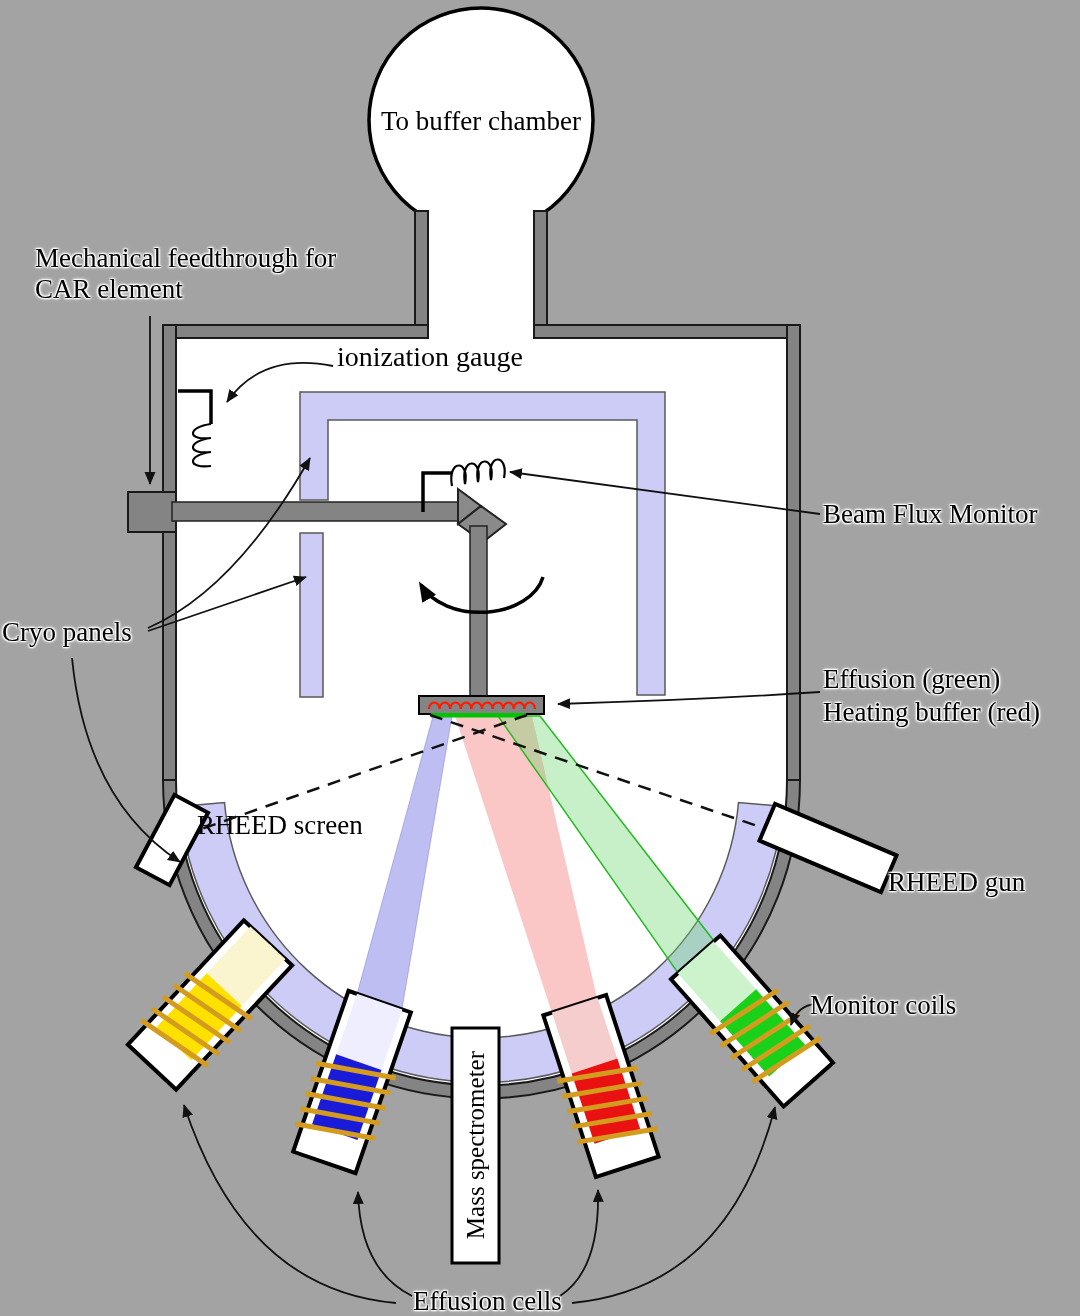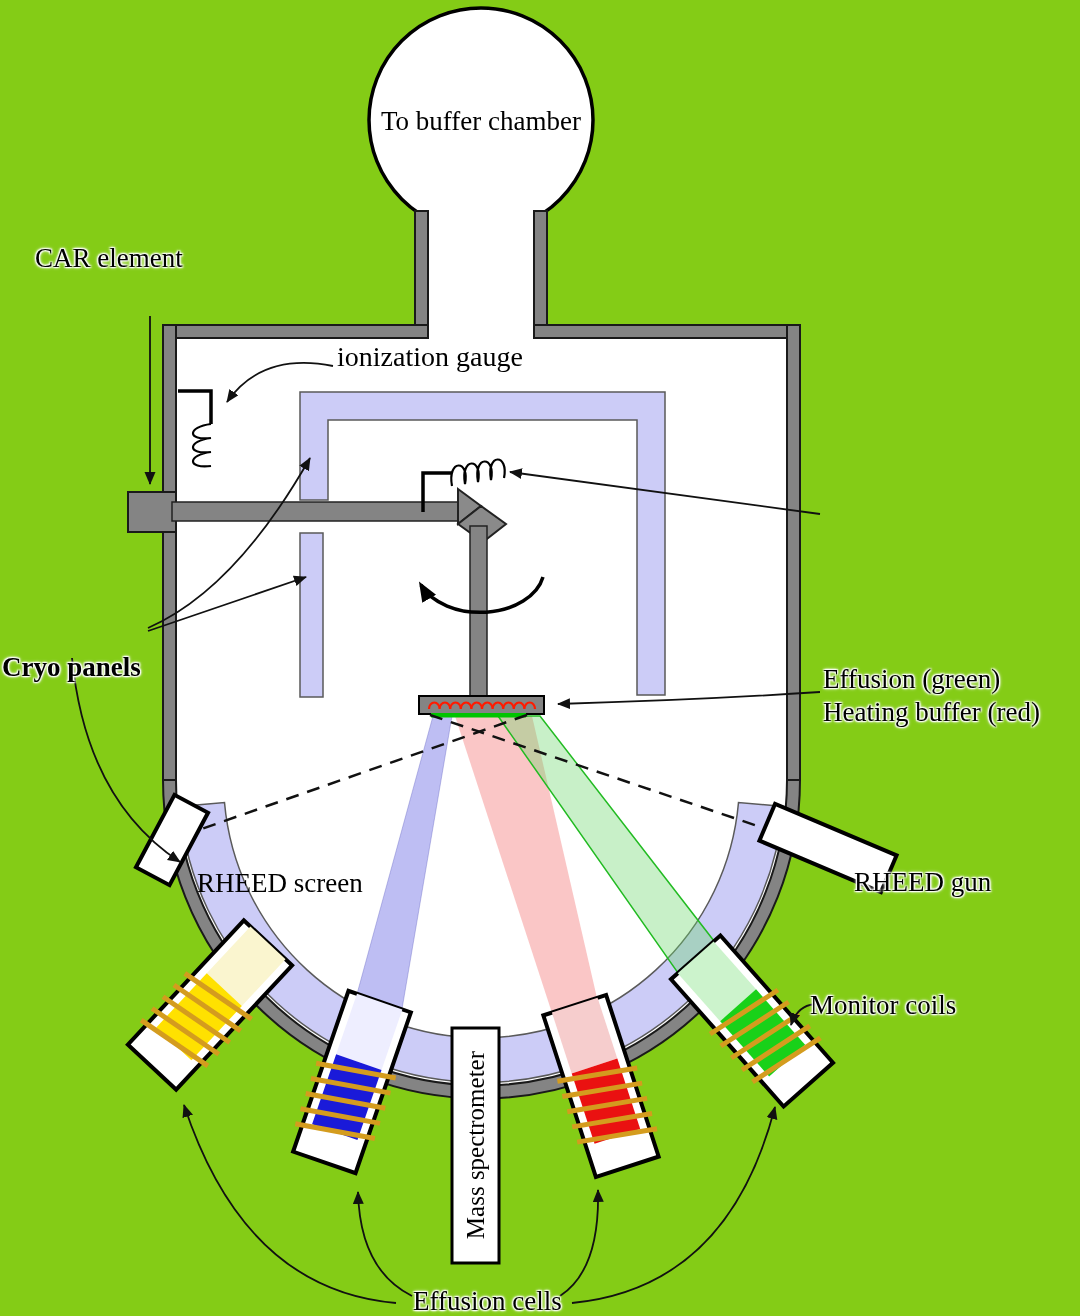--- a/index.html
+++ b/index.html
@@ -1,16 +1,16 @@
 <!DOCTYPE html>
 <html><head>
 <meta charset="utf-8">
 <style>
   html,body{margin:0;padding:0;}
-  #stage{position:relative;width:1080px;height:1316px;background:#84cc16;overflow:hidden;
+  #stage{position:relative;width:1080px;height:1316px;background:#a3a3a3;overflow:hidden;
          font-family:"Liberation Serif","DejaVu Serif",serif;}
   #stage svg{position:absolute;left:0;top:0;}
   .lbl{position:absolute;color:#000;font-size:27px;line-height:31px;white-space:nowrap;}
   .halo{text-shadow:1px 1px 1.5px #fff,-1px -1px 1.5px #fff,1px -1px 1.5px #fff,-1px 1px 1.5px #fff,0 0 4px #fff;}
   .center{text-align:center;}
   #massspec-box{position:absolute;left:452px;top:1028px;width:47px;height:235px;
     display:flex;align-items:center;justify-content:center;}
   #massspec-box span{writing-mode:vertical-rl;transform:rotate(180deg);font-size:25px;color:#000;}
 </style>
 </head>
@@ -153,36 +153,38 @@
     <path d="M396,1303 Q245,1290 184,1105" marker-end="url(#arr)"></path>
     <path d="M412,1296 Q360,1270 358,1192" marker-end="url(#arr)"></path>
     <path d="M560,1296 Q600,1270 598,1190" marker-end="url(#arr)"></path>
     <path d="M572,1303 Q728,1288 775,1107" marker-end="url(#arr)"></path>
   </g>
 </svg>
 
 <div class="lbl center" style="left:361px;top:106px;width:240px;">To buffer chamber</div>
 
 <div class="lbl halo" style="left:35px;top:243px;">
+  <div>Mechanical feedthrough for</div>
   <div>CAR element</div>
 </div>
 
 <div class="lbl" style="left:337px;top:334px;font-size:28px;margin-top:7px;">ionization gauge</div>
 
+<div class="lbl halo" style="left:823px;top:499px;">Beam Flux Monitor</div>
 
-<div class="lbl halo" style="left:2px;top:652px;font-weight:bold;">Cryo panels</div>
+<div class="lbl halo" style="left:2px;top:617px;">Cryo panels</div>
 
 <div class="lbl halo" style="left:823px;top:663px;line-height:33px;">
   <div>Effusion (green)</div>
   <div>Heating buffer (red)</div>
 </div>
 
-<div class="lbl" style="left:197px;top:868px;">RHEED screen</div>
+<div class="lbl" style="left:197px;top:810px;">RHEED screen</div>
 
-<div class="lbl halo" style="left:854px;top:867px;">RHEED gun</div>
+<div class="lbl halo" style="left:888px;top:867px;">RHEED gun</div>
 
 <div class="lbl halo" style="left:810px;top:990px;">Monitor coils</div>
 
 <div id="massspec-box">
   <span>Mass spectrometer</span>
 </div>
 
 <div class="lbl halo" style="left:403px;top:1286px;padding-left:10px;">Effusion cells</div>
 
 </div>

